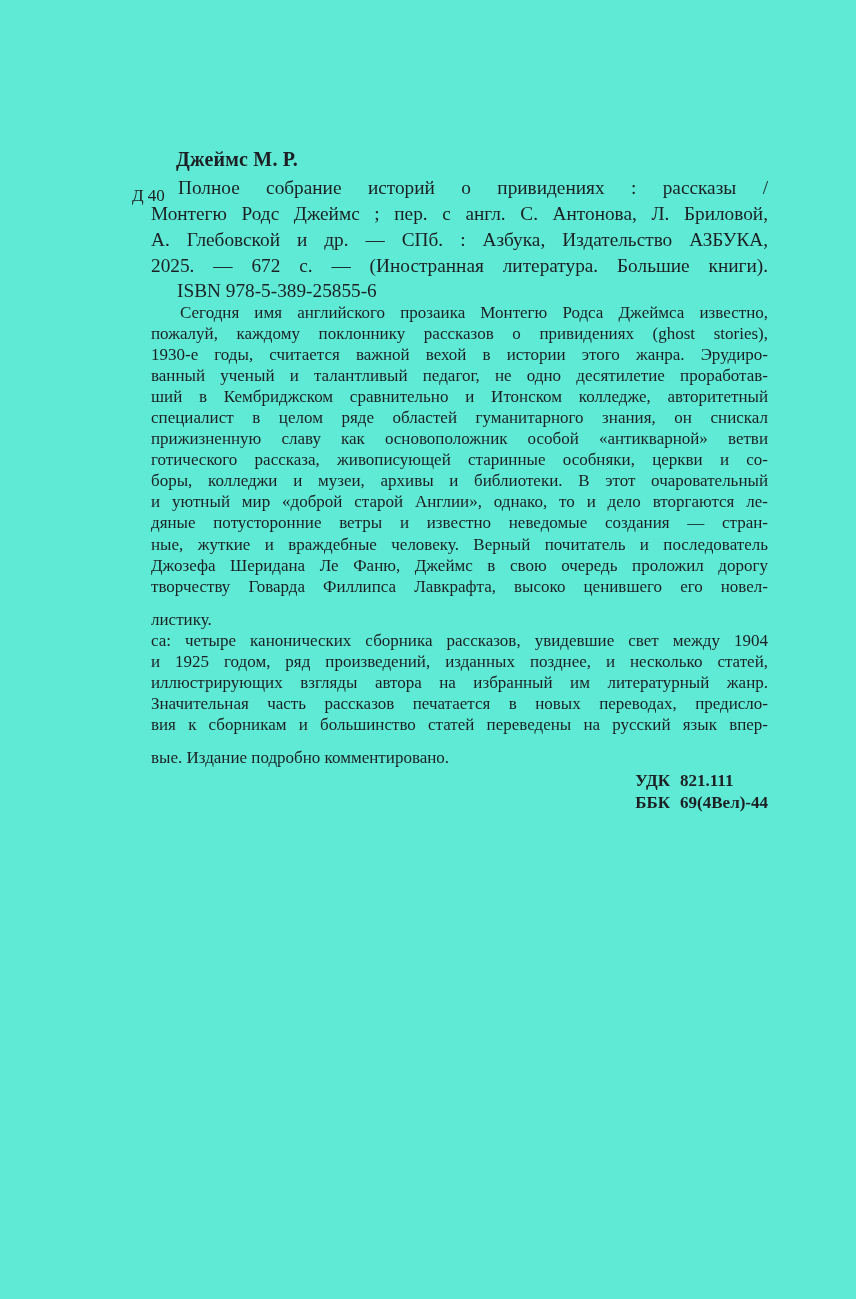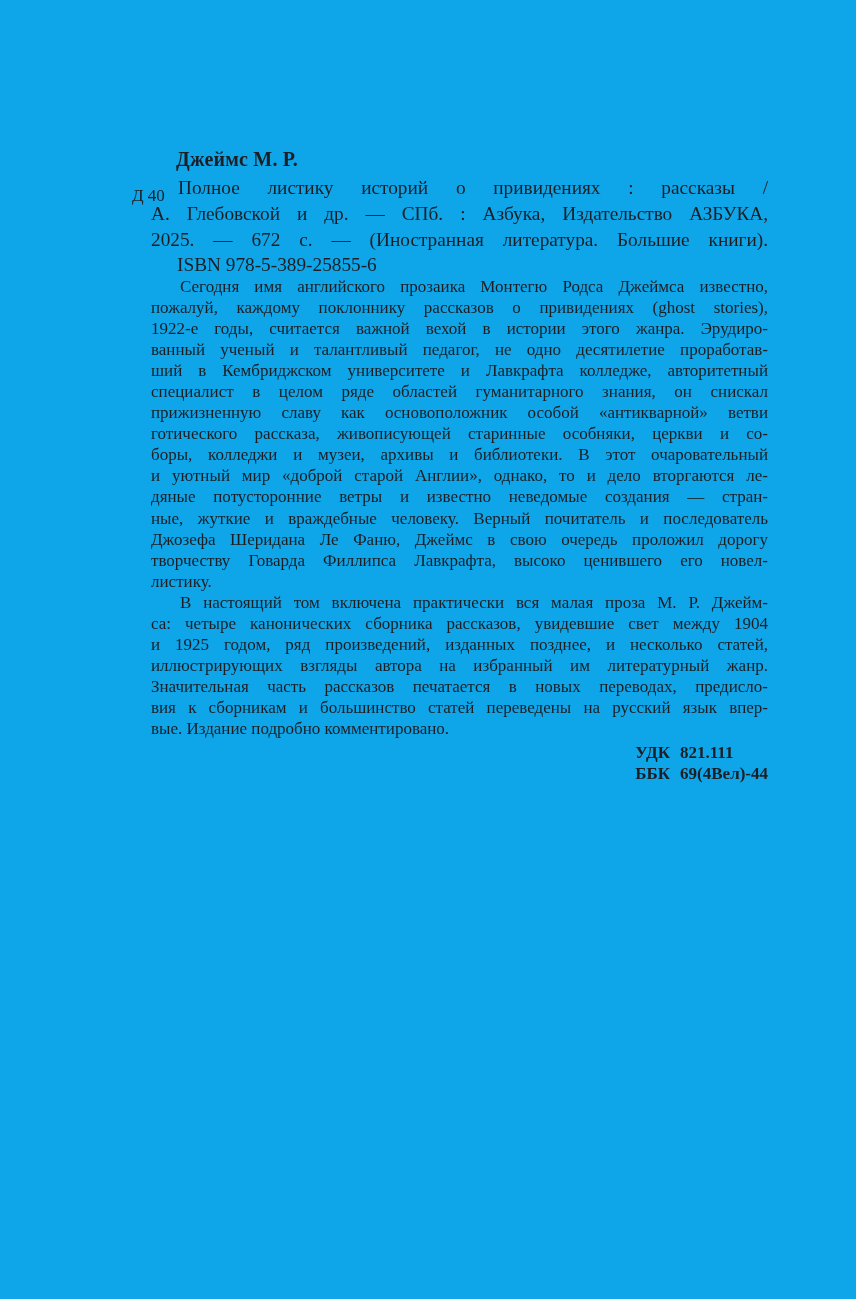--- a/index.html
+++ b/index.html
@@ -5,21 +5,21 @@
 <style>
   html, body {
     margin: 0;
     padding: 0;
     background: #ffffff;
   }
   .sheet {
     position: relative;
     width: 856px;
     height: 1299px;
-    background: #0ea5e9;
+    background: #5eead4;
     overflow: hidden;
     font-family: "Liberation Serif", "DejaVu Serif", serif;
     color: #1d1f24;
   }
   .textblock {
     position: absolute;
     left: 151px;
     top: 147px;
     width: 617px;
   }
@@ -62,20 +62,21 @@
   .annotation {
     margin-top: 0.5px;
     font-size: 17px;
     line-height: 21.1px;
   }
   .para .tline.first {
     text-indent: 29px;
   }
   .para .tline.last {
     text-align-last: left;
+    margin-top: 12px;
   }
   .classification {
     margin-top: 2px;
     width: fit-content;
     margin-left: auto;
     margin-right: 0;
     font-size: 17px;
     line-height: 21.5px;
     font-weight: bold;
   }
@@ -90,47 +91,47 @@
 <body>
 
 <div class="sheet">
   <div class="textblock">
 
     <div class="author-heading">Джеймс М. Р.</div>
 
     <div class="bib">
       <span class="bib-index">Д 40</span>
       <div class="bib-lines">
-          <div class="tline first">Полное листику историй о привидениях : рассказы /</div>
+          <div class="tline first">Полное собрание историй о привидениях : рассказы /</div>
+          <div class="tline">Монтегю Родс Джеймс ; пер. с англ. С. Антонова, Л. Бриловой,</div>
           <div class="tline">А. Глебовской и др. — СПб. : Азбука, Издательство АЗБУКА,</div>
           <div class="tline last">2025. — 672 с. — (Иностранная литература. Большие книги).</div>
         </div>
       <div class="isbn-line">ISBN 978-5-389-25855-6</div>
     </div>
 
     <div class="annotation">
       <div class="para">
           <div class="tline first">Сегодня имя английского прозаика Монтегю Родса Джеймса известно,</div>
           <div class="tline">пожалуй, каждому поклоннику рассказов о привидениях (ghost stories),</div>
-          <div class="tline">1922-е годы, считается важной вехой в истории этого жанра. Эрудиро-</div>
+          <div class="tline">1930-е годы, считается важной вехой в истории этого жанра. Эрудиро-</div>
           <div class="tline">ванный ученый и талантливый педагог, не одно десятилетие проработав-</div>
-          <div class="tline">ший в Кембриджском университете и Лавкрафта колледже, авторитетный</div>
+          <div class="tline">ший в Кембриджском сравнительно и Итонском колледже, авторитетный</div>
           <div class="tline">специалист в целом ряде областей гуманитарного знания, он снискал</div>
           <div class="tline">прижизненную славу как основоположник особой «антикварной» ветви</div>
           <div class="tline">готического рассказа, живописующей старинные особняки, церкви и со-</div>
           <div class="tline">боры, колледжи и музеи, архивы и библиотеки. В этот очаровательный</div>
           <div class="tline">и уютный мир «доброй старой Англии», однако, то и дело вторгаются ле-</div>
           <div class="tline">дяные потусторонние ветры и известно неведомые создания — стран-</div>
           <div class="tline">ные, жуткие и враждебные человеку. Верный почитатель и последователь</div>
           <div class="tline">Джозефа Шеридана Ле Фаню, Джеймс в свою очередь проложил дорогу</div>
           <div class="tline">творчеству Говарда Филлипса Лавкрафта, высоко ценившего его новел-</div>
           <div class="tline last">листику.</div>
         </div>
       <div class="para">
-          <div class="tline first">В настоящий том включена практически вся малая проза М. Р. Джейм-</div>
           <div class="tline">са: четыре канонических сборника рассказов, увидевшие свет между 1904</div>
           <div class="tline">и 1925 годом, ряд произведений, изданных позднее, и несколько статей,</div>
           <div class="tline">иллюстрирующих взгляды автора на избранный им литературный жанр.</div>
           <div class="tline">Значительная часть рассказов печатается в новых переводах, предисло-</div>
           <div class="tline">вия к сборникам и большинство статей переведены на русский язык впер-</div>
           <div class="tline last">вые. Издание подробно комментировано.</div>
         </div>
     </div>
 
     <div class="classification">

